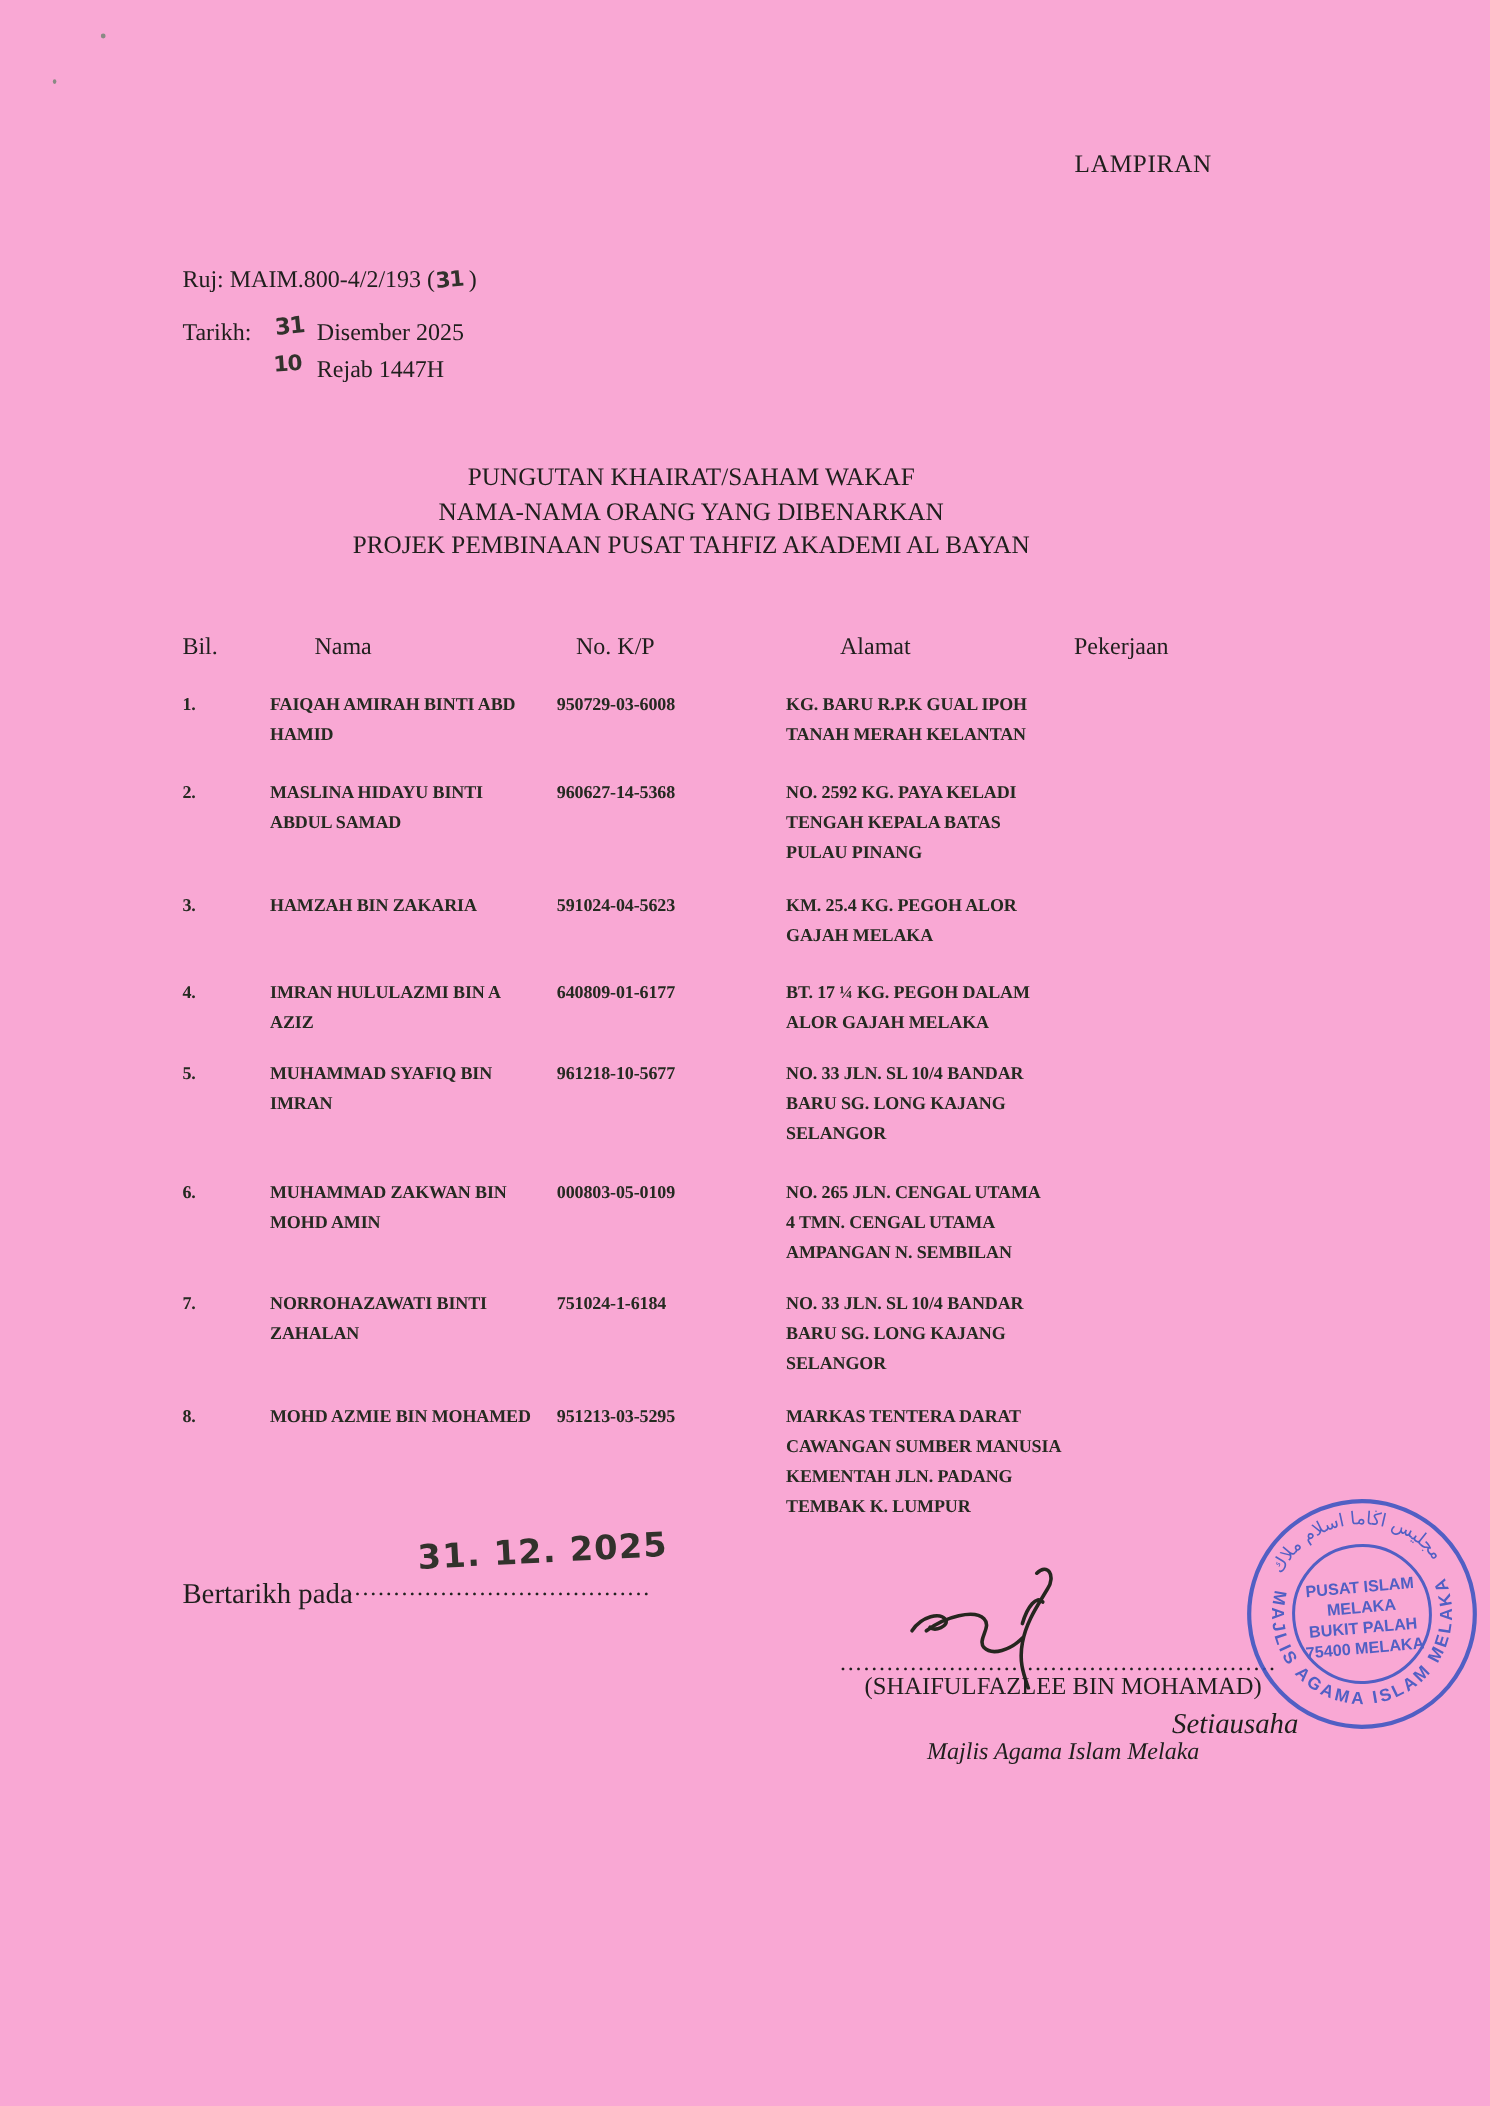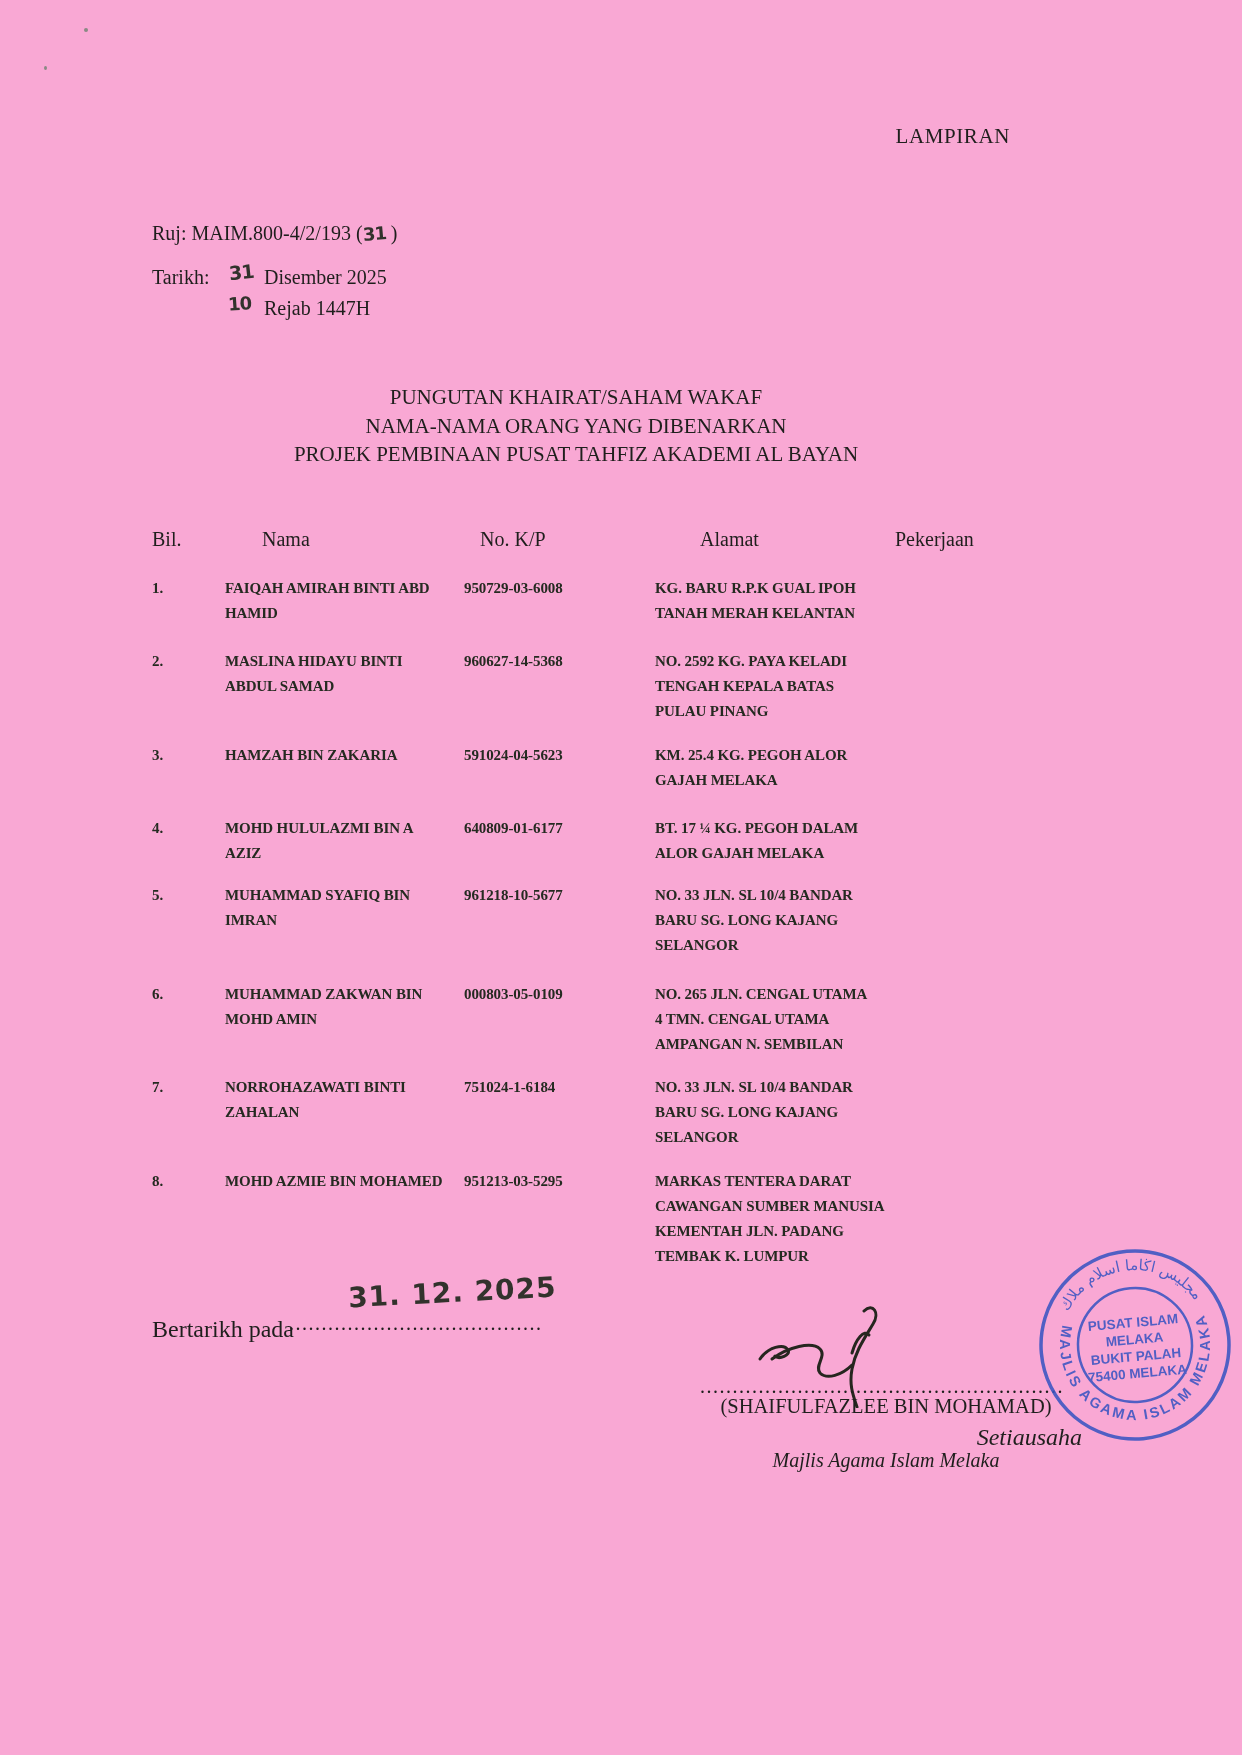--- a/index.html
+++ b/index.html
@@ -106,21 +106,21 @@
     <span class="kp">591024-04-5623</span>
     <div class="addr">
       <span class="ln">KM. 25.4 KG. PEGOH ALOR</span>
       <span class="ln">GAJAH MELAKA</span>
     </div>
   </div>
 
   <div class="trow" style="top:816px;">
     <span class="bil">4.</span>
     <div class="name">
-      <span class="ln">MOHD HULULAZMI BIN A</span>
+      <span class="ln">IMRAN HULULAZMI BIN A</span>
       <span class="ln">AZIZ</span>
     </div>
     <span class="kp">640809-01-6177</span>
     <div class="addr">
       <span class="ln">BT. 17 ¼ KG. PEGOH DALAM</span>
       <span class="ln">ALOR GAJAH MELAKA</span>
     </div>
   </div>
 
   <div class="trow" style="top:883px;">

